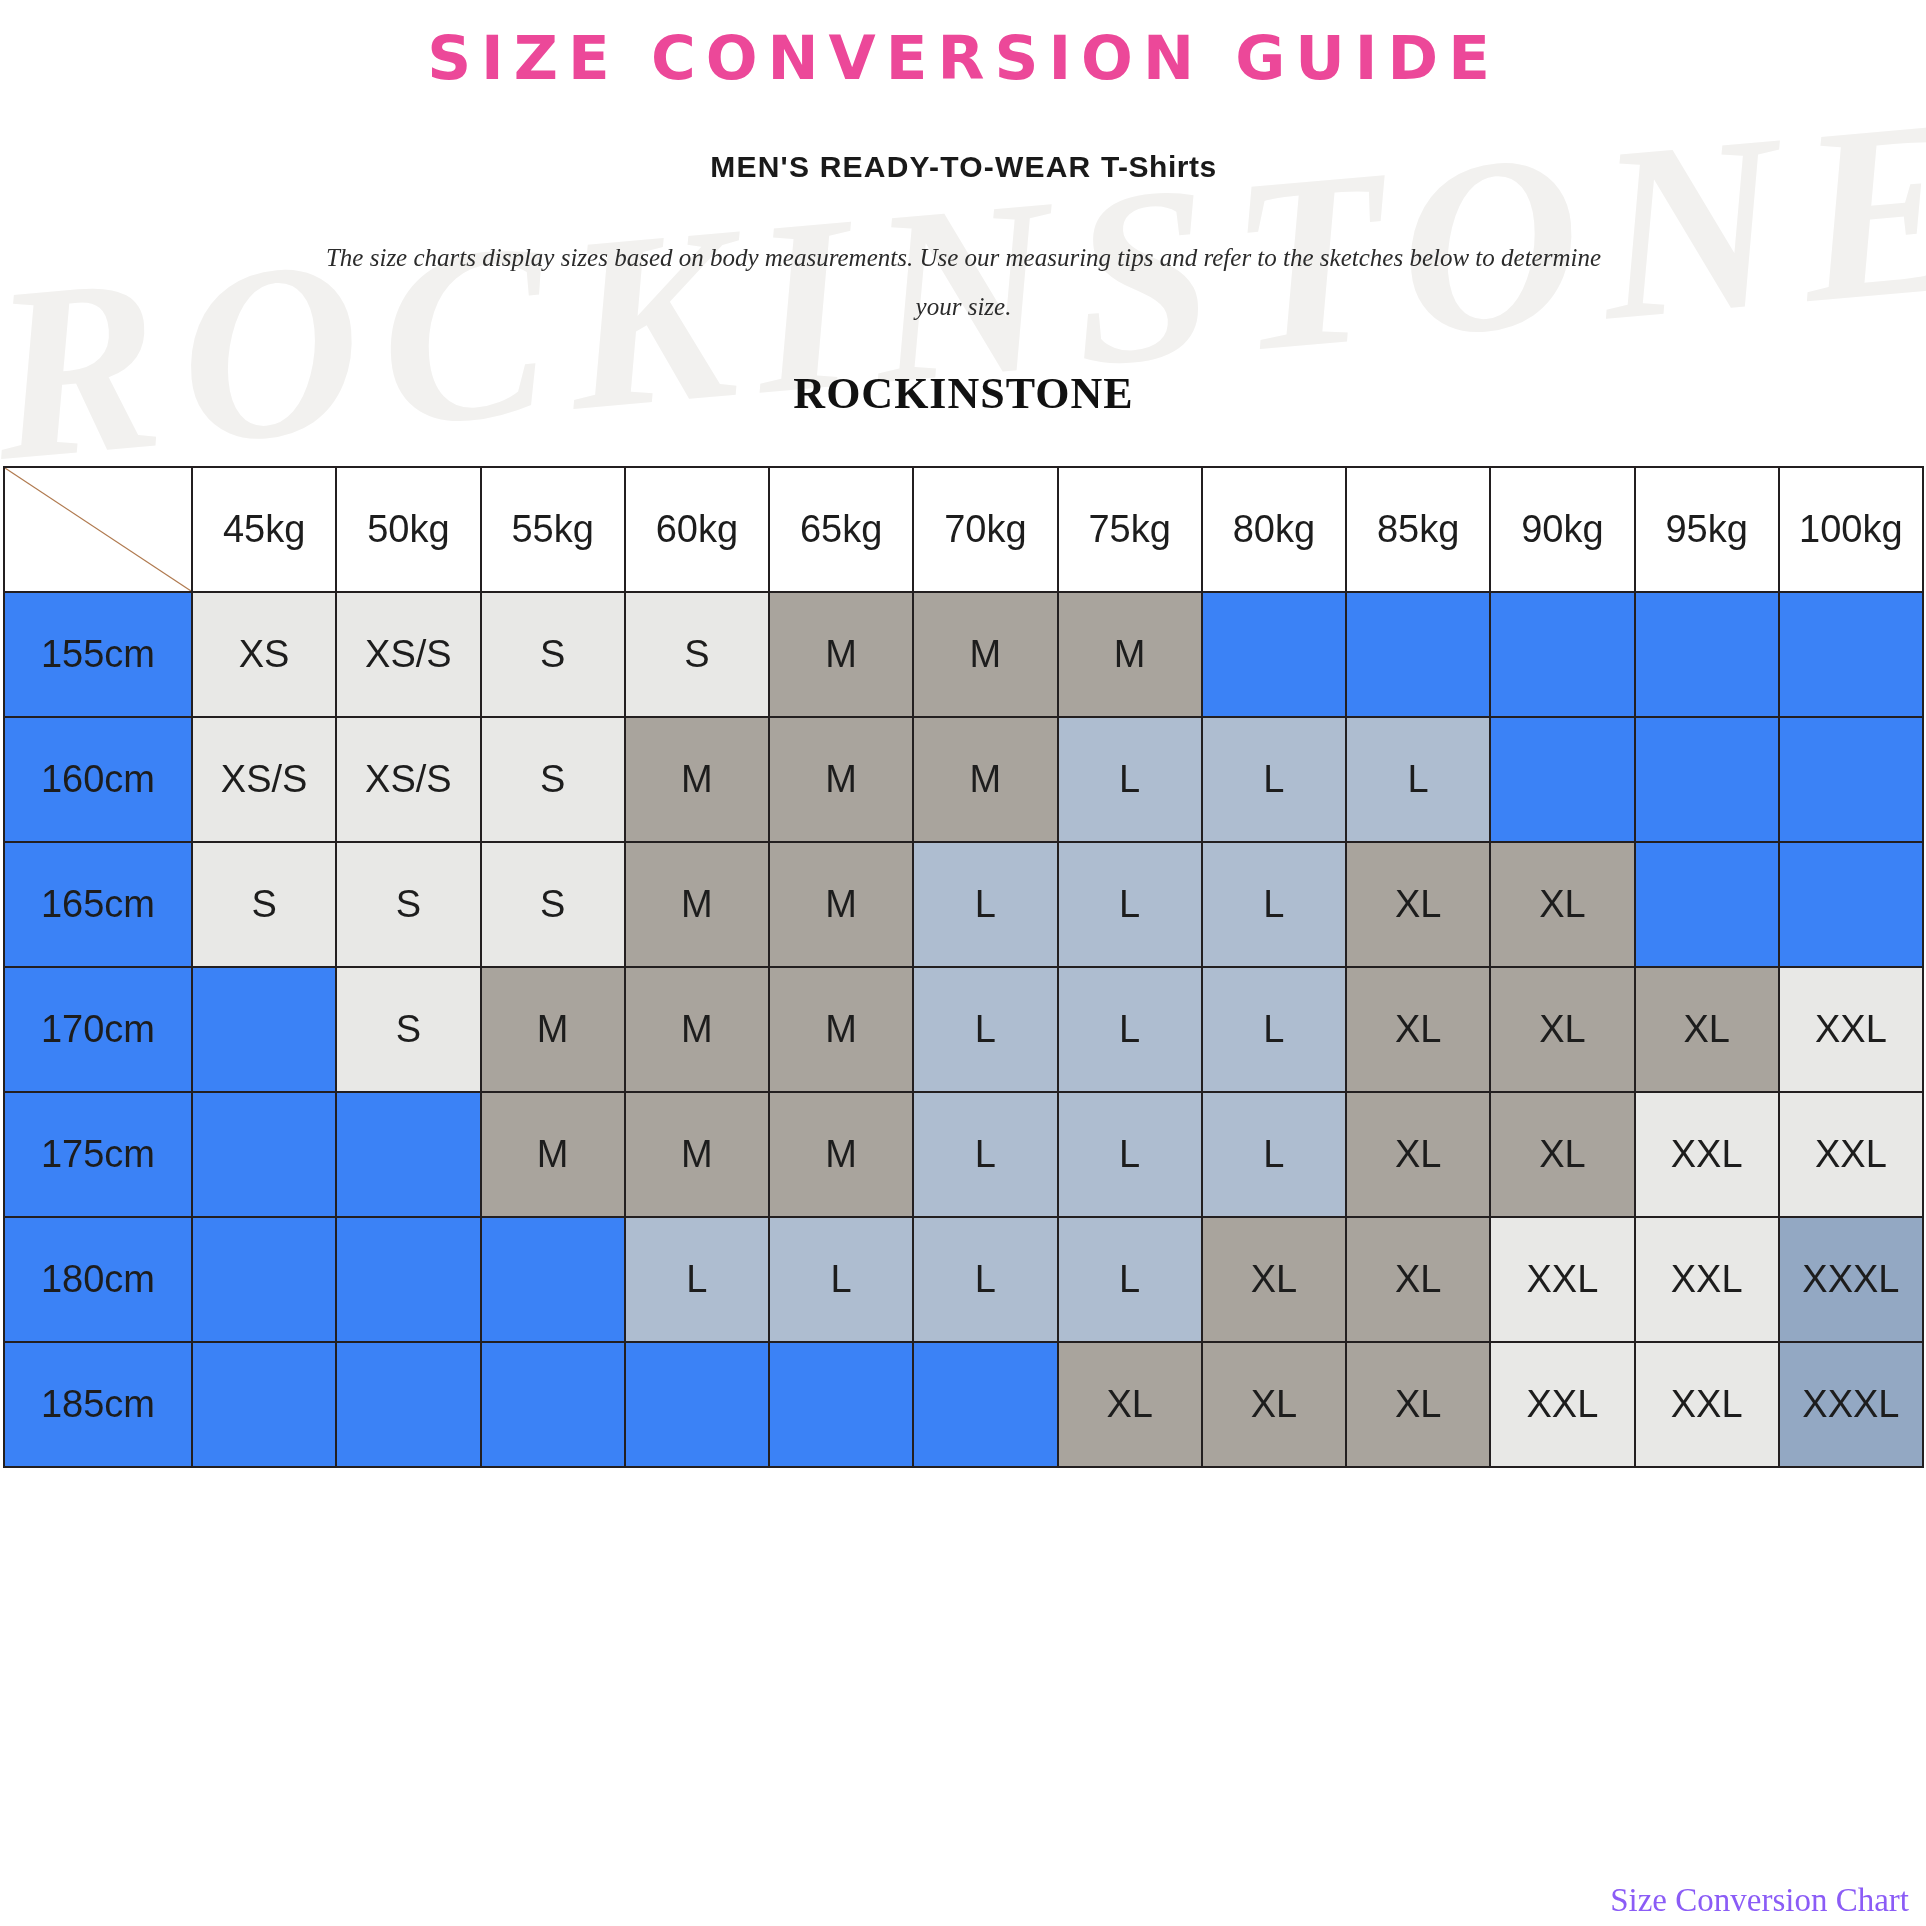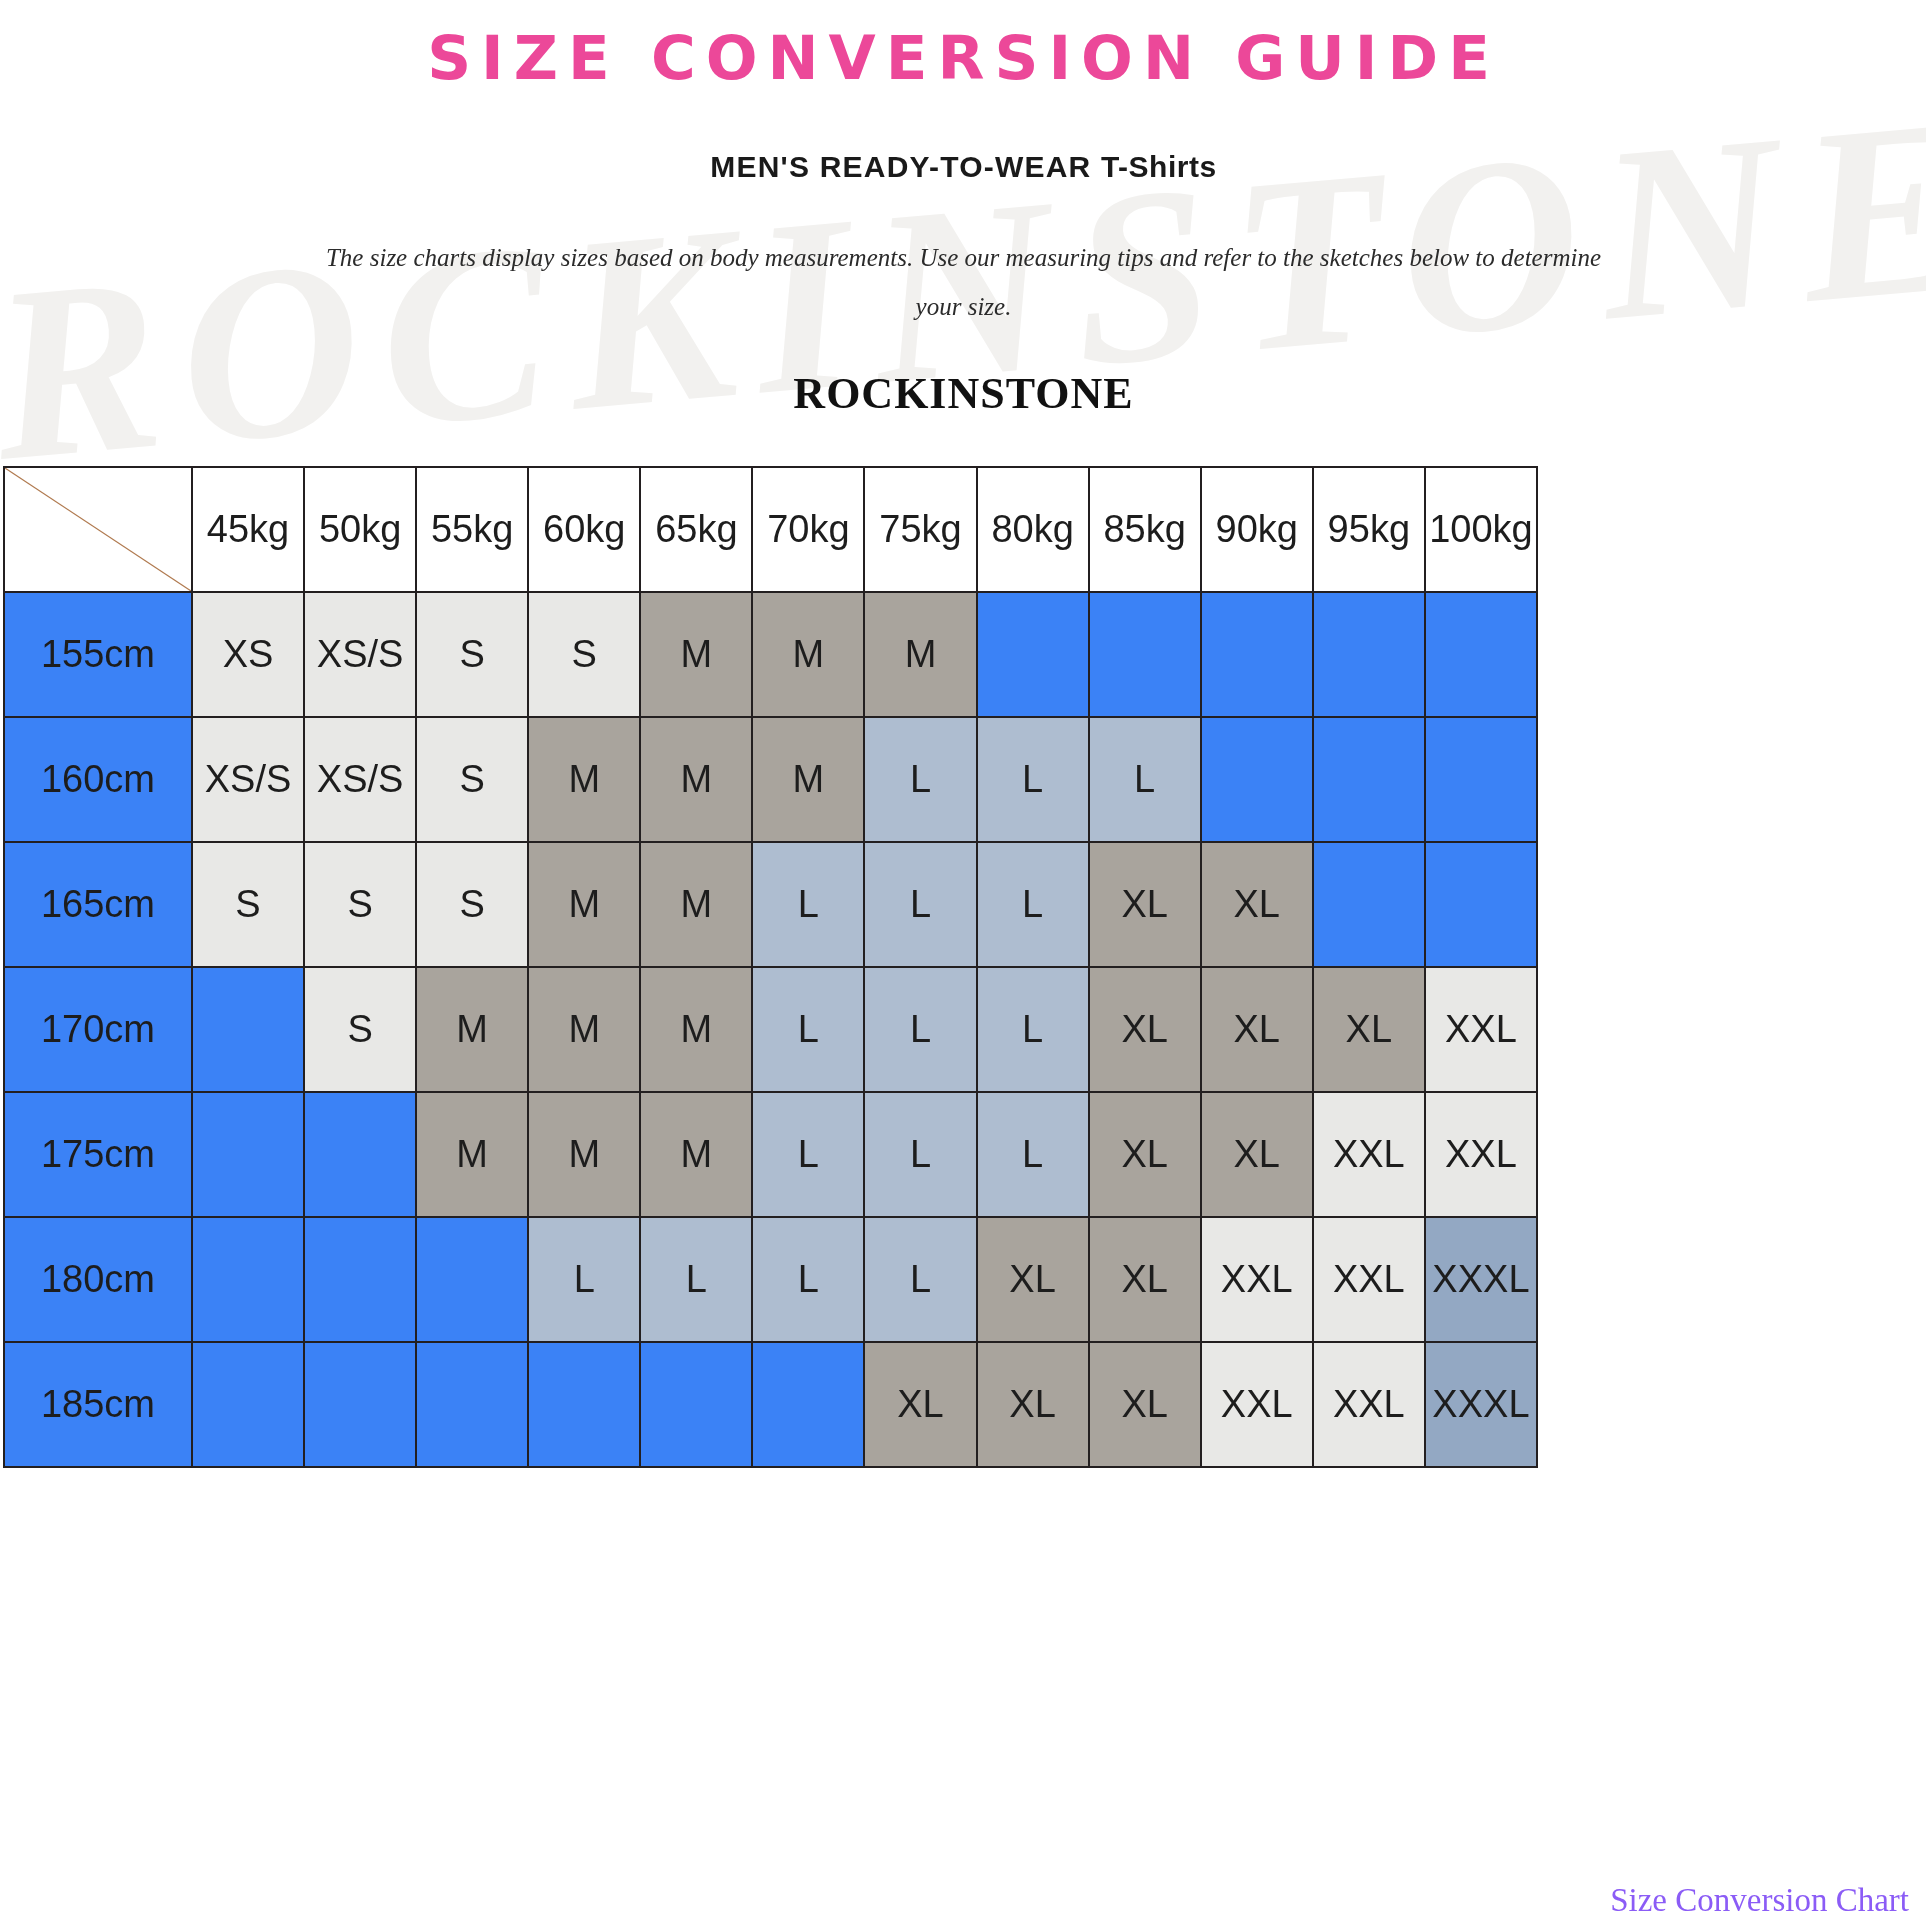--- a/index.html
+++ b/index.html
@@ -81,21 +81,21 @@
     font-weight: 700;
     font-size: 44px;
     letter-spacing: 1px;
     margin: 36px 0 0 0;
     color: #111;
   }
 
   
   table.size-table {
     border-collapse: collapse;
-    width: 1535px;
+    width: 1921px;
     margin: 47px 0 0 3px;
     table-layout: fixed;
   }
   table.size-table td, table.size-table th {
     border: 2px solid #231f20;
     text-align: center;
     vertical-align: middle;
     font-size: 38px;
     font-weight: 400;
     color: #1d1d1d;

